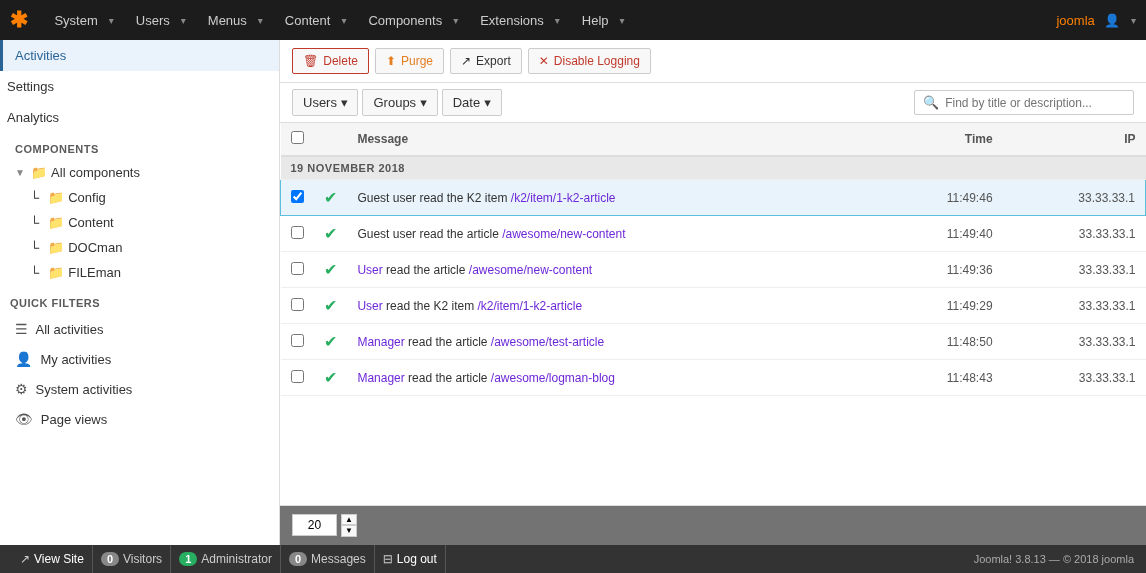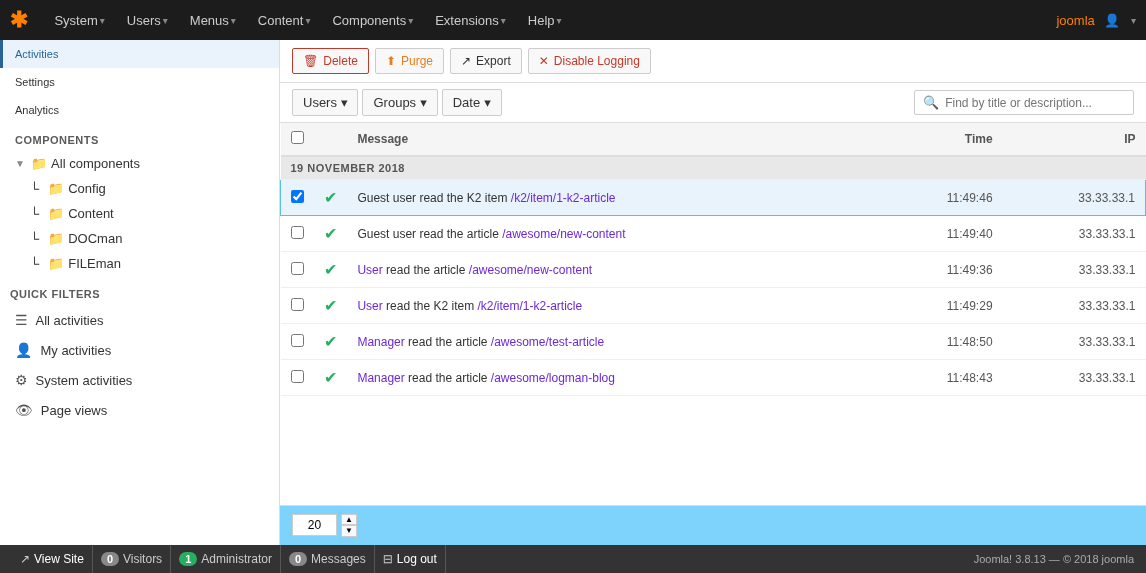--- a/index.html
+++ b/index.html
@@ -25,21 +25,21 @@
       display: flex;
       gap: 2px;
       flex: 1;
     }
     .topnav .nav-item {
       color: #ccc;
       padding: 0 10px;
       height: 40px;
       display: flex;
       align-items: center;
-      gap: 2px;
+      gap: 11px;
       cursor: pointer;
       font-size: 13px;
     }
     .topnav .nav-right {
       display: flex;
       align-items: center;
       gap: 10px;
       color: #ccc;
       font-size: 13px;
     }
@@ -69,24 +69,24 @@
       color: #5a5a5a;
       font-size: 11px;
       font-weight: bold;
       padding: 10px 15px 5px;
       text-transform: uppercase;
       letter-spacing: 0.5px;
     }
     .sidebar-nav-item {
       display: flex;
       align-items: flex-start;
-      padding: 8px 15px;
+      padding: 8px 7px;
       cursor: pointer;
       color: #333;
-      font-size: 11px;
+      font-size: 13px;
       gap: 6px;
     }
     .sidebar-nav-item.active {
       color: #2a6496;
       border-left: 3px solid #2a6496;
       background: #eaf3fb;
       padding-left: 12px;
     }
 
     .tree-item {
@@ -247,21 +247,21 @@
     .msg-text { color: #333; }
 
     .check-icon {
       color: #27ae60;
       font-size: 16px;
       display: inline-block;
     }
 
     
     .pagination-bar {
-      background: #7dd3fc;
+      background: #737373;
       border-top: 1px solid #ddd;
       padding: 8px 12px;
       display: flex;
       align-items: center;
       flex-shrink: 0;
     }
     .page-size {
       display: flex;
       align-items: center;
       gap: 4px;

